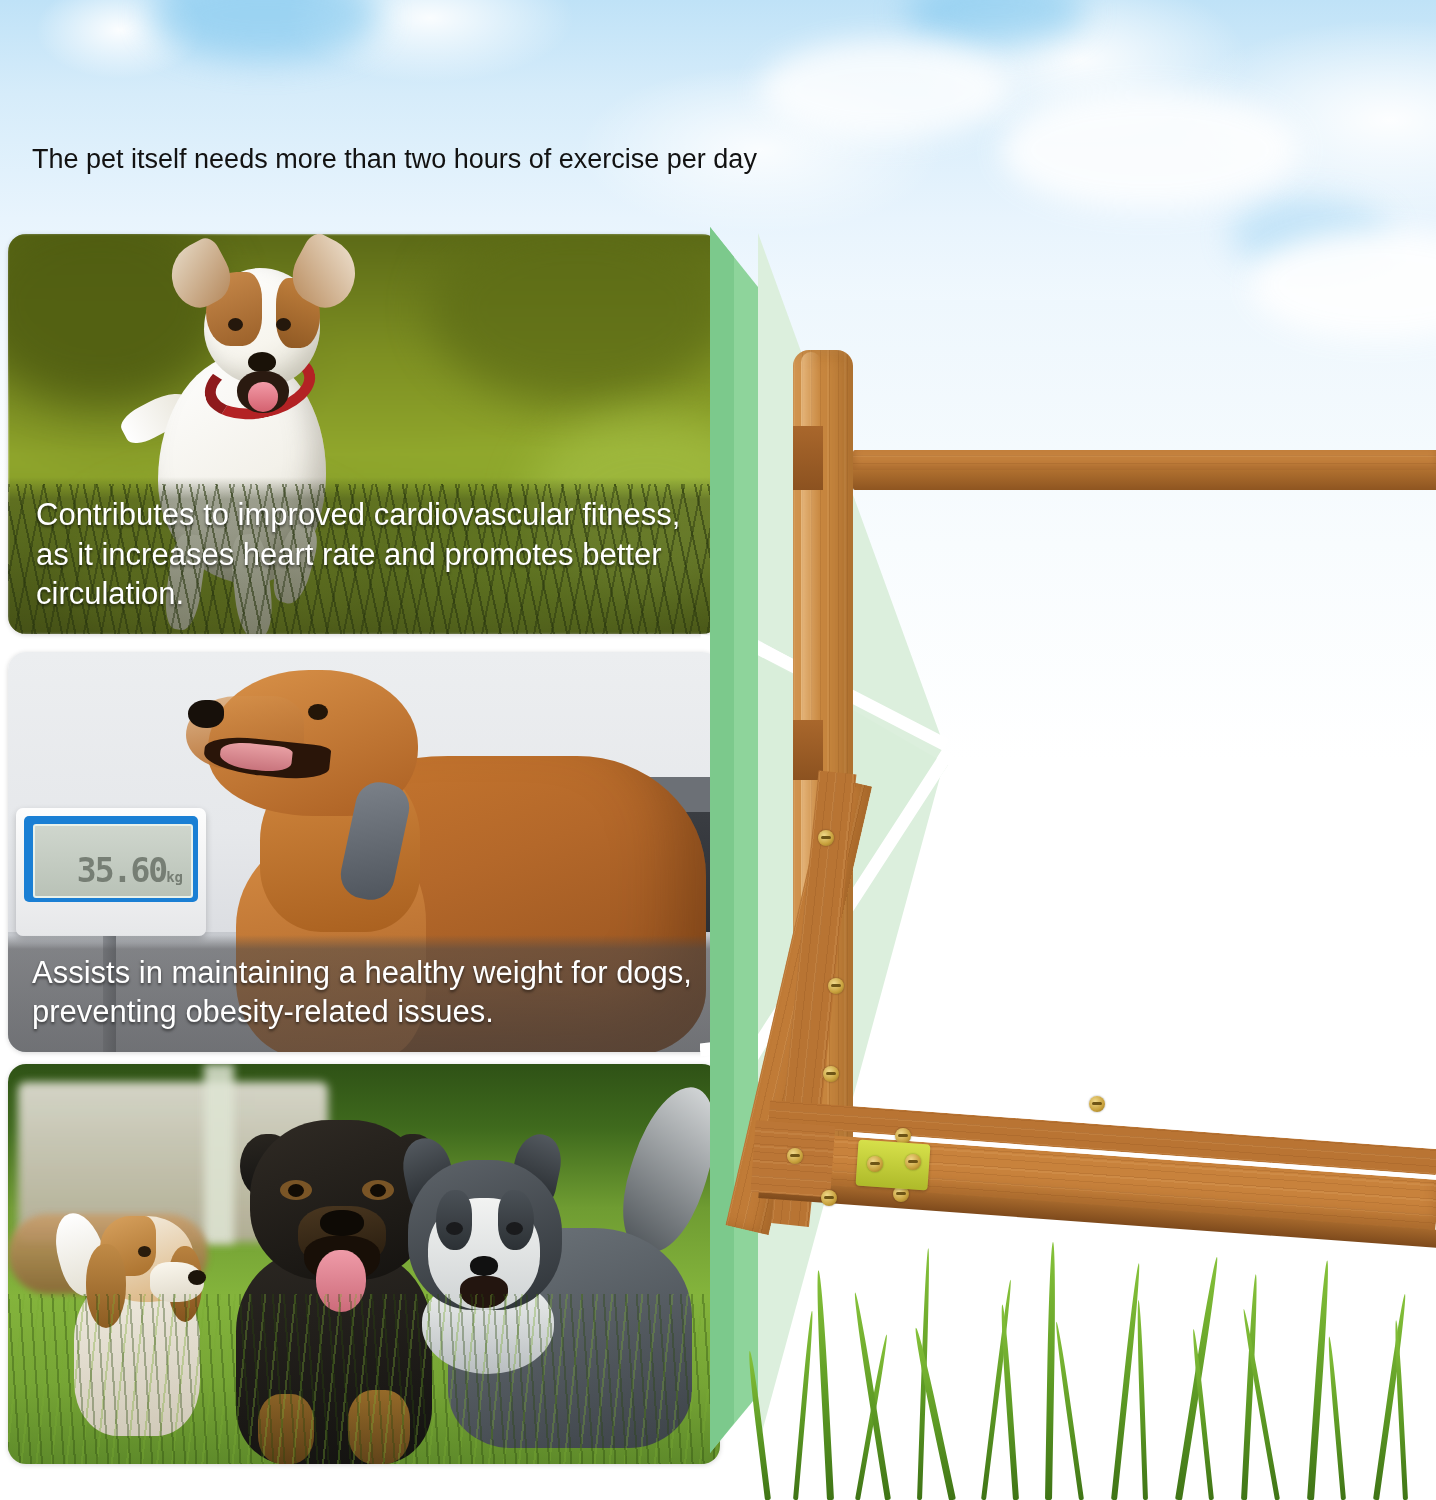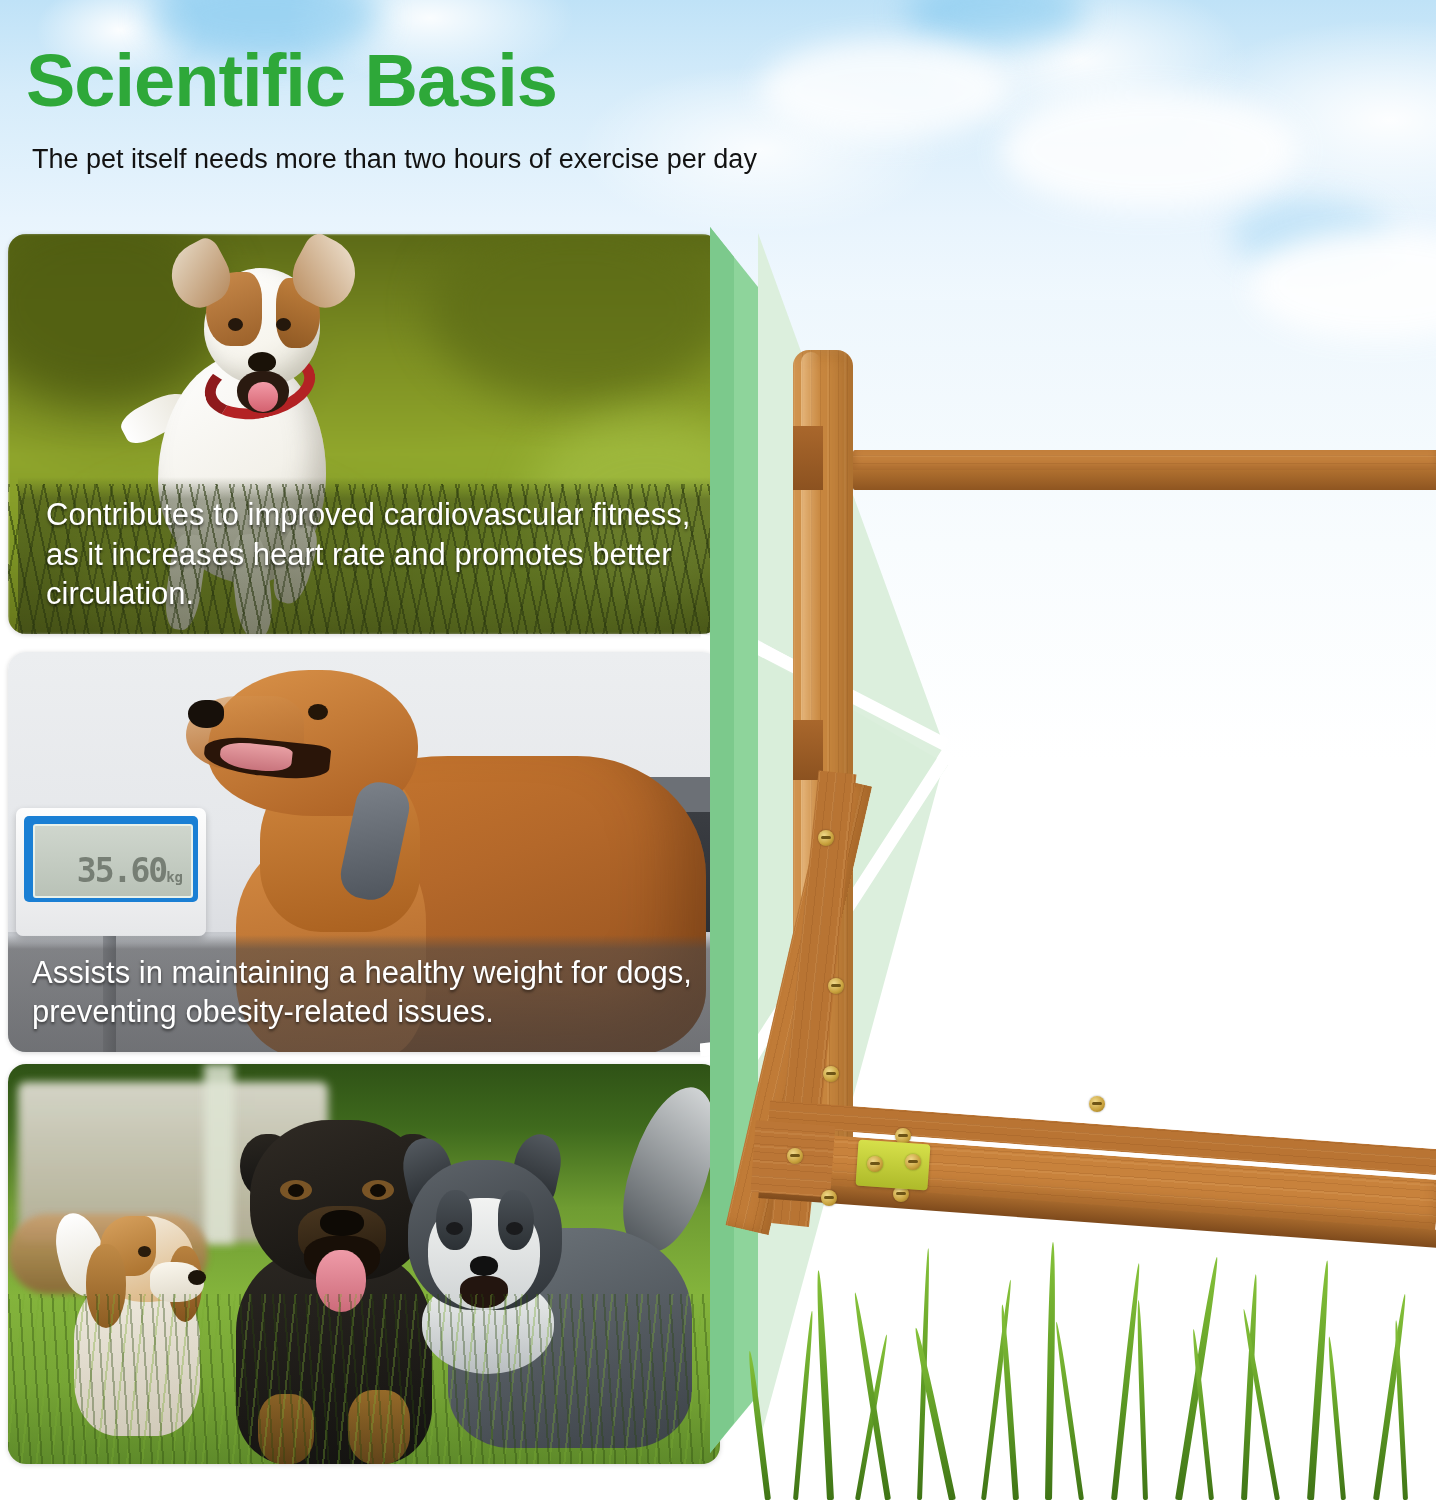--- a/index.html
+++ b/index.html
@@ -159,21 +159,21 @@
   .hk-tail{left:624px;top:20px;width:76px;height:170px;background:linear-gradient(200deg,#d9dcdd,#4a5055);border-radius:50% 50% 44% 44%;transform:rotate(18deg);}
   .hk-ruff{left:414px;top:214px;width:132px;height:96px;background:linear-gradient(180deg,#f0f2f1,#b9bec1);border-radius:46% 46% 50% 50%;}
 
   
   .caption{
     position:absolute;left:0;right:0;bottom:0;
     padding:18px 22px 20px 28px;
     color:#ffffff;font-size:31px;line-height:1.28;font-weight:500;
     text-shadow:0 2px 3px rgba(0,0,0,.55);
   }
-  #cap-1{background:linear-gradient(180deg,rgba(40,48,20,.0) 0%,rgba(40,48,20,.42) 14%,rgba(38,46,18,.5) 100%);margin-left:10px;}
+  #cap-1{background:linear-gradient(180deg,rgba(40,48,20,.0) 0%,rgba(40,48,20,.42) 14%,rgba(38,46,18,.5) 100%);}
   #cap-2{background:linear-gradient(180deg,rgba(70,70,72,.0) 0%,rgba(74,74,76,.55) 12%,rgba(70,70,72,.62) 100%);padding-left:24px;}
   #cap-3{background:linear-gradient(180deg,rgba(60,70,34,.0) 0%,rgba(62,72,36,.46) 14%,rgba(58,68,32,.54) 100%);}
 
   
   .funnel{position:absolute;left:700px;top:225px;width:260px;height:1230px;}
   .funnel svg{display:block;}
 
   
   .rig{position:absolute;left:735px;top:330px;width:701px;height:1000px;}
   .wood{position:absolute;background-repeat:no-repeat;}
@@ -206,21 +206,20 @@
 
   <div class="sky"></div>
   <div class="sky-lower"></div>
   <div class="bluepatch" style="left:150px;top:-30px;width:230px;height:90px;"></div>
   <div class="bluepatch" style="left:905px;top:-24px;width:180px;height:70px;"></div>
   <div class="bluepatch" style="left:1230px;top:200px;width:160px;height:70px;opacity:.35"></div>
   <div class="cloudpatch" style="left:1000px;top:90px;width:300px;height:120px;opacity:.85"></div>
   <div class="cloudpatch" style="left:1250px;top:230px;width:260px;height:110px;opacity:.9"></div>
   <div class="cloudpatch" style="left:760px;top:40px;width:250px;height:100px;opacity:.8"></div>
 
-  <div class="title">Scientific Basis</div>
   <div class="subtitle">The pet itself needs more than two hours of exercise per day</div>
 
   <div class="panel" id="panel-1">
     <div class="photo">
       <div class="p1bg"></div>
       <div class="p1blur" style="left:-40px;top:-30px;width:260px;height:200px;background:#4d5a10;opacity:.8"></div>
       <div class="p1blur" style="left:420px;top:-20px;width:300px;height:190px;background:#5d6c16;opacity:.75"></div>
       <div class="p1blur" style="left:520px;top:180px;width:240px;height:180px;background:#a7c247;opacity:.6"></div>
       <div class="p1blur" style="left:60px;top:250px;width:300px;height:170px;background:#8fa62c;opacity:.55"></div>
       <div class="dog1 d1-legF"></div>

